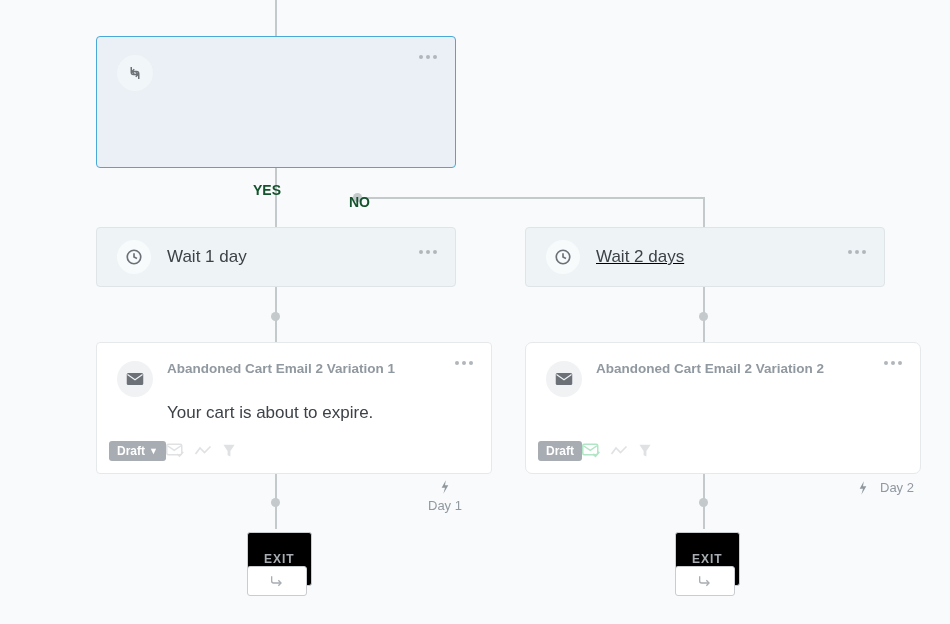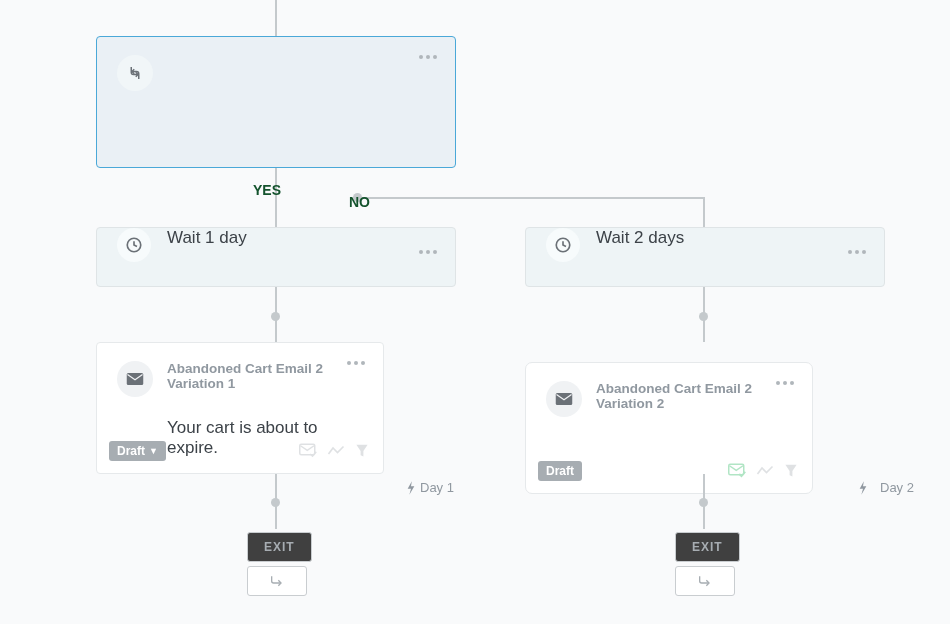--- a/index.html
+++ b/index.html
@@ -51,51 +51,51 @@
     font-size: 14px; font-weight: 700; color: #14532d; margin-top: 8px;
   }
 
   
   .wait-card {
     position: absolute;
     width: 360px; height: 60px;
     background: #eef4f6;
     border: 1px solid #dfe4e6;
     border-radius: 4px;
-    display: flex; align-items: flex-start;
+    display: flex; align-items: center;
     padding: 0 20px;
     gap: 16px;
   }
   .wait-card .iconwrap {
     width: 34px; height: 34px; border-radius: 50%;
     background: #f7fbfc; display:flex; align-items:center; justify-content:center;
   }
   .wait-card .txt { font-size: 17px; color: #3c4248; }
   .wait-card .more-btn { right: 18px; top: 22px; }
 
   
   .email-card {
     position: absolute;
-    width: 288px; height: 132px;
+    width: 396px; height: 132px;
     background: #ffffff;
     border: 1px solid #e6e9eb;
     border-radius: 4px;
     padding: 18px 20px;
   }
   .email-card .row1 { display:flex; gap:14px; }
   .email-card .iconwrap {
     width: 36px; height: 36px; border-radius: 50%;
     background: #f0f2f4; display:flex; align-items:center; justify-content:center;
     flex-shrink:0;
   }
   .email-card .title { font-size: 13.5px; color: #9098a0; font-weight:600; margin-bottom:4px; }
   .email-card .subj { font-size: 17px; color: #3c4248; margin-top: 27px; }
   .email-card .footer {
     position: absolute; left: 12px; right: 14px; bottom: 12px;
-    display: flex; align-items: center; justify-content: space-between;
+    display: flex; align-items: center; 
   }
   .status-badge {
     background: #a7adb2; color: #fff;
     font-size: 12px; font-weight: 600;
     padding: 3px 8px; border-radius: 3px;
     display: inline-flex; align-items: center; gap: 4px;
   }
   .status-badge .caret { font-size: 9px; }
   .footer-icons { display:flex; align-items:center; gap: 10px; }
   .footer-icons svg { opacity: 0.4; }
@@ -104,25 +104,25 @@
   .day-label {
     position: absolute;
     font-size: 13px; color: #9098a0;
     display: flex; align-items: center; gap: 4px;
   }
 
   
   .exit-btn {
     position: absolute;
     border: 1px solid #c9cdd0;
-    background: #404040;
+    background: #000000;
     color: #a7adb2;
     font-size: 12px; font-weight: 700;
     letter-spacing: 1px;
-    padding: 7px 16px;
+    padding: 19px 16px;
     border-radius: 3px;
     cursor: pointer;
   }
   .branch-btn {
     position: absolute;
     border: 1px solid #c9cdd0;
     background: #fff;
     width: 60px; height: 30px;
     display:flex; align-items:center; justify-content:center;
     border-radius: 3px;
@@ -174,21 +174,21 @@
         </svg>
     </div>
     <div class="txt">Wait 1 day</div>
     <div class="more-btn">
         <span></span>
         <span></span>
         <span></span>
       </div>
   </div>
 
-  <div class="wait-card" style="left:525px; top:227px;">
+  <div class="wait-card" style="left:525px; top:227px;text-decoration:underline;">
     <div class="iconwrap">
       <svg width="18" height="18" viewBox="0 0 24 24" fill="none" stroke="#6b7177" stroke-width="2.2">
           <circle cx="12" cy="12" r="9"></circle>
           <path d="M12 7 L12 12 L16 14"></path>
         </svg>
     </div>
     <div class="txt">Wait 2 days</div>
     <div class="more-btn">
         <span></span>
         <span></span>
@@ -234,21 +234,21 @@
         <svg width="18" height="14" viewBox="0 0 24 16">
             <path d="M2 12 L8 4 L14 10 L22 2" stroke="#b0b6bb" stroke-width="2.2" fill="none"></path>
           </svg>
         <svg width="14" height="16" viewBox="0 0 20 22">
             <path d="M2 2 L18 2 L12 11 L12 19 L8 17 L8 11 Z" fill="#b0b6bb"></path>
           </svg>
       </div>
     </div>
   </div>
 
-  <div class="email-card" style="left:525px; top:362px;border-radius:7px;">
+  <div class="email-card" style="left:525px; top:342px;border-radius:7px;">
     <div class="row1">
       <div class="iconwrap">
         <svg width="18" height="14" viewBox="0 0 24 18" fill="#6b7177">
             <rect x="1" y="1" width="22" height="16" rx="2" fill="#6b7177"></rect>
             <path d="M2 3 L12 10 L22 3" stroke="#f0f2f4" stroke-width="1.6" fill="none"></path>
           </svg>
       </div>
       <div>
         <div class="title">Abandoned Cart Email 2 Variation 2</div>
       </div>
@@ -271,21 +271,21 @@
         <svg width="18" height="14" viewBox="0 0 24 16">
             <path d="M2 12 L8 4 L14 10 L22 2" stroke="#b0b6bb" stroke-width="2.2" fill="none"></path>
           </svg>
         <svg width="14" height="16" viewBox="0 0 20 22">
             <path d="M2 2 L18 2 L12 11 L12 19 L8 17 L8 11 Z" fill="#b0b6bb"></path>
           </svg>
       </div>
     </div>
   </div>
 
-  <div class="day-label" style="left:406px; top:480px;">
+  <div class="day-label" style="left:428px; top:480px;flex-direction:column;">
     <svg width="10" height="14" viewBox="0 0 12 16">
         <path d="M7 0 L2 9 L6 9 L4 16 L10 6 L6 6 Z" fill="#9098a0"></path>
       </svg>
     <span>Day 1</span>
   </div>
   <div class="day-label" style="left:858px; top:480px;gap:12px;">
     <svg width="10" height="14" viewBox="0 0 12 16">
         <path d="M7 0 L2 9 L6 9 L4 16 L10 6 L6 6 Z" fill="#9098a0"></path>
       </svg>
     <span>Day 2</span>

